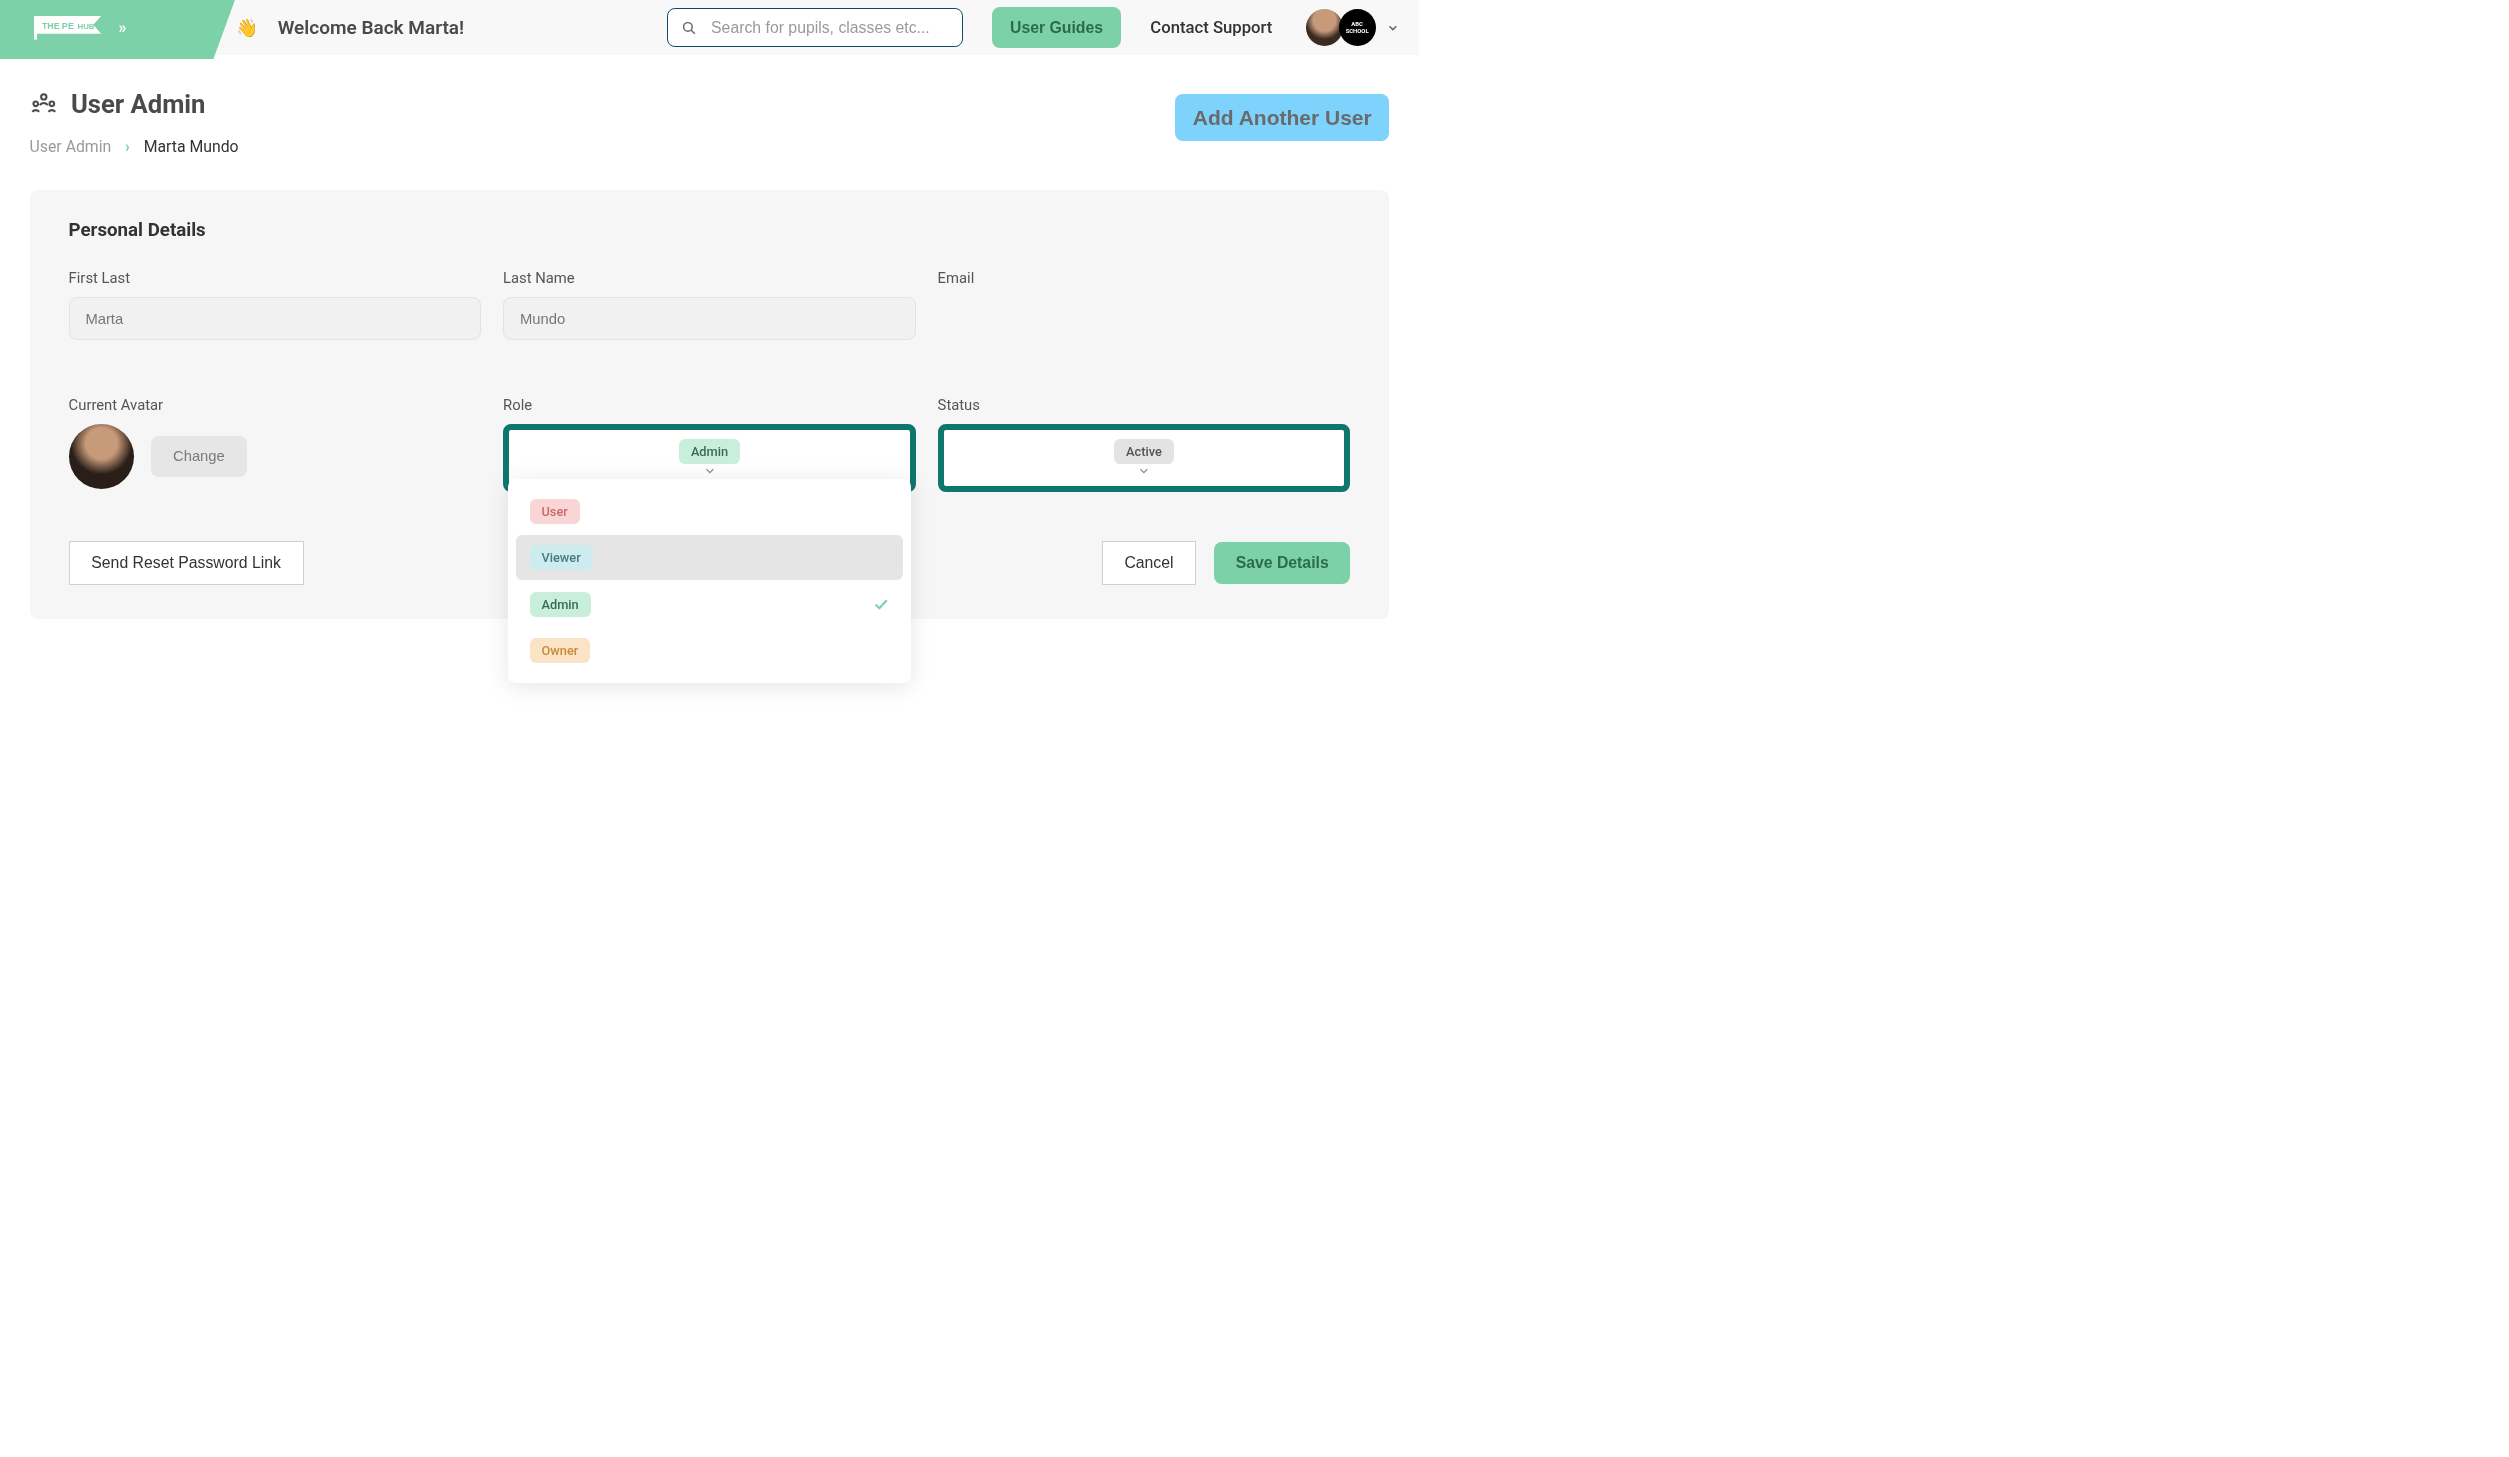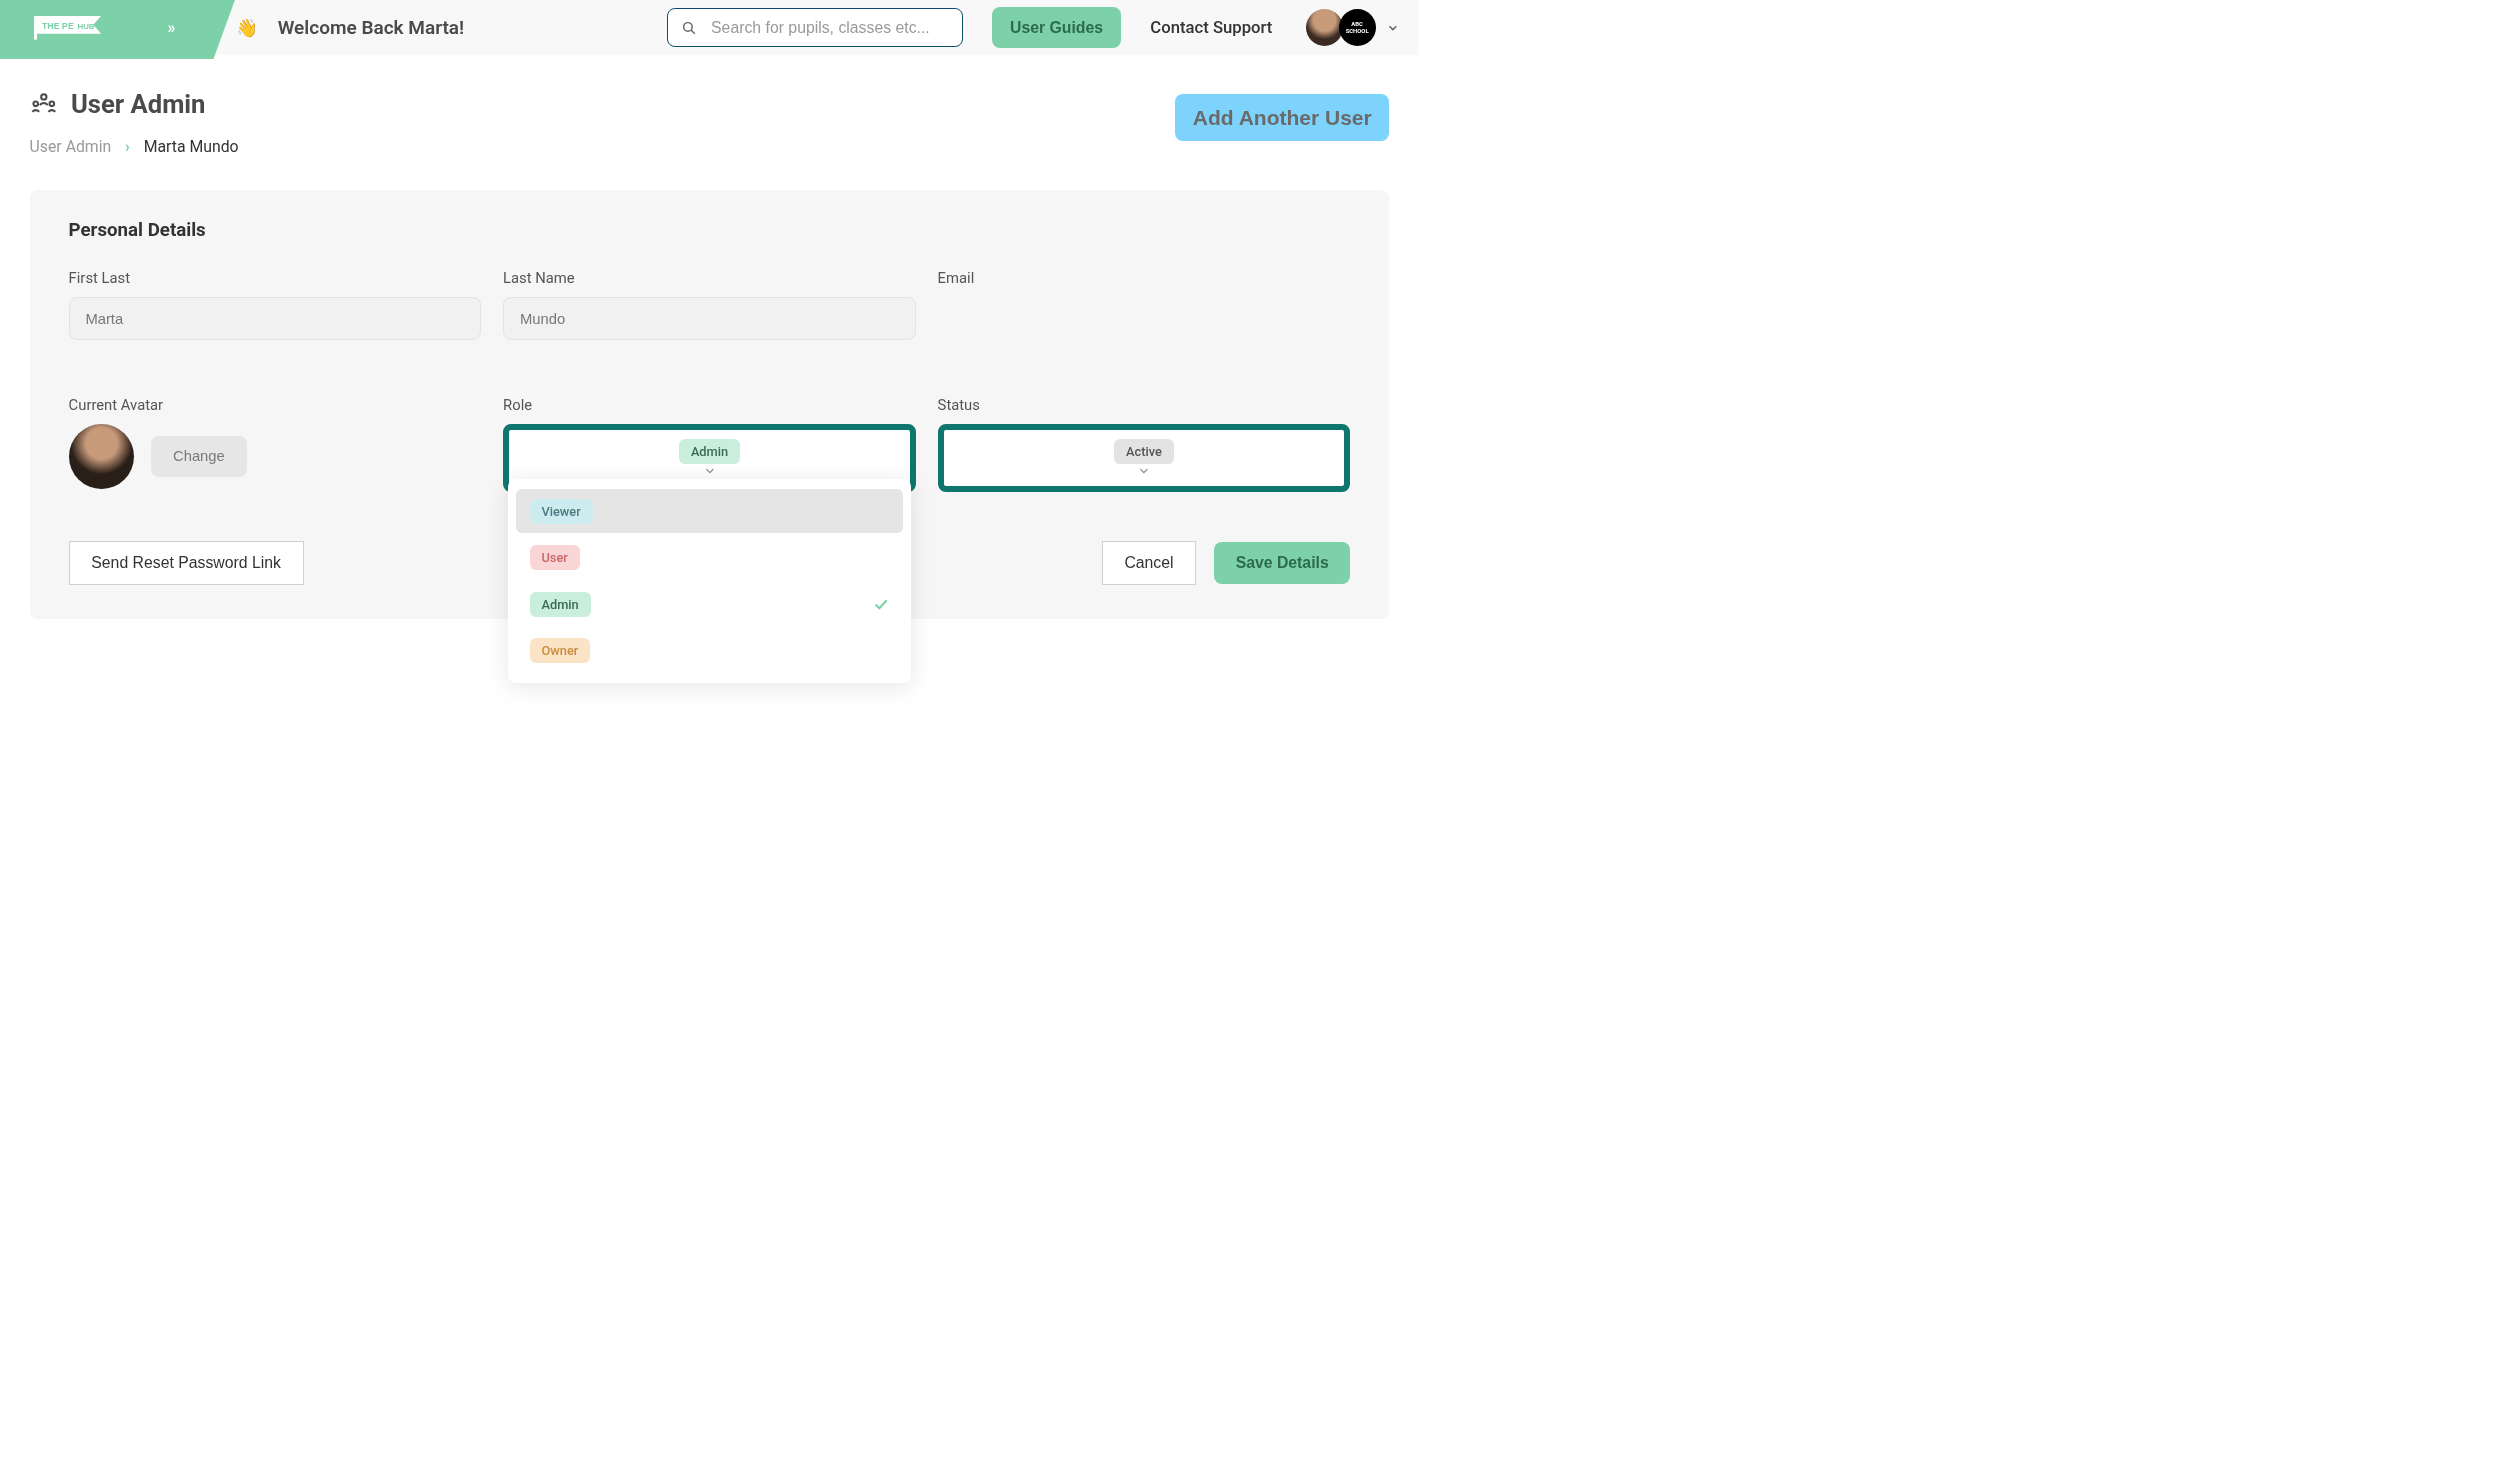--- a/index.html
+++ b/index.html
@@ -36,21 +36,20 @@
       width: 246px;
       height: 62px;
       background: #7cd1a8;
       transform: skewX(-20deg);
       transform-origin: top left;
     }
     .logo-content {
       position: relative;
       display: flex;
       align-items: center;
-      gap: 49px;
       z-index: 1;
     }
     .logo-flag {
       width: 89px;
       height: 29.6px;
     }
     .expand-icon {
       color: #fff;
       font-size: 15.8px;
       font-weight: bold;
@@ -414,25 +413,25 @@
 
       <div class="col-2 row2">
         <div class="field-label">Role</div>
         <div class="select-box">
           <span class="pill admin">Admin</span>
           <svg class="chev" viewBox="0 0 24 24" fill="none" stroke="currentColor" stroke-width="2.2">
             <polyline points="6 9 12 15 18 9"></polyline>
           </svg>
 
           <div class="dropdown">
+            <div class="dropdown-item">
+              <span class="pill user">User</span>
+            </div>
             <div class="dropdown-item hover">
               <span class="pill viewer">Viewer</span>
-            </div>
-            <div class="dropdown-item">
-              <span class="pill user">User</span>
             </div>
             <div class="dropdown-item">
               <span class="pill admin">Admin</span>
               <svg class="check-icon" viewBox="0 0 24 24" fill="none" stroke="currentColor" stroke-width="3">
                 <polyline points="5 13 10 18 20 7"></polyline>
               </svg>
             </div>
             <div class="dropdown-item">
               <span class="pill owner">Owner</span>
             </div>

